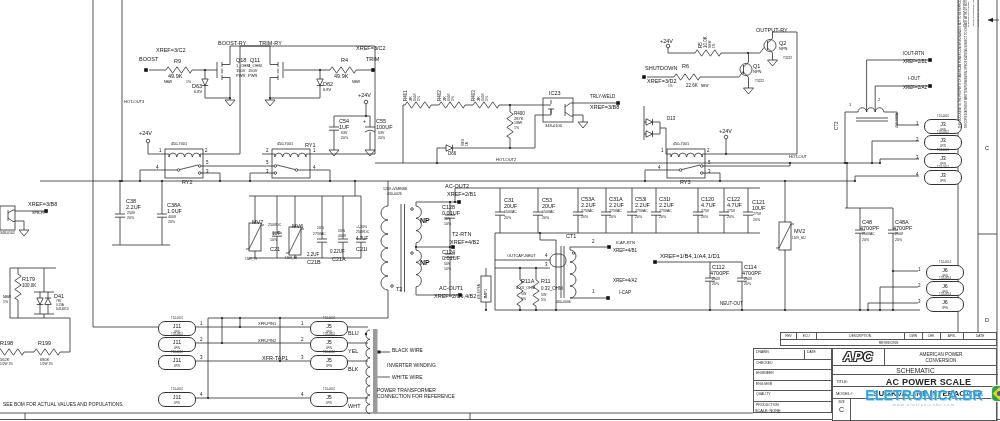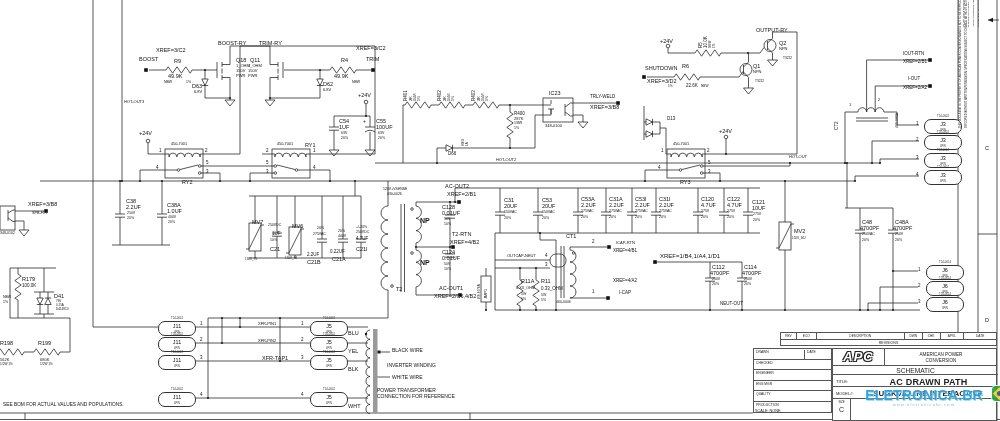--- a/index.html
+++ b/index.html
@@ -743,21 +743,21 @@
     </div>
     <div class="tb-main">
       <div class="tb-logo">APC</div>
       <div class="tb-co">
         <div>AMERICAN POWER</div>
         <div>CONVERSION</div>
       </div>
       <div class="tb-type">SCHEMATIC</div>
       <div class="tb-trow">
         <span class="tb-lab">TITLE:</span>
-        <span class="tb-big">AC DRAWN PATH</span>
+        <span class="tb-big">AC POWER SCALE</span>
       </div>
       <div class="tb-mrow">
         <span class="tb-lab">MODEL#:</span>
         <span class="tb-big2">SU 3KVA LINE INTERACTIVE</span>
       </div>
       <div class="tb-brow">
         <div class="tb-size-cell">
           <span class="tb-size-lab">SIZE</span>
           <span class="tb-size">C</span>
         </div>

